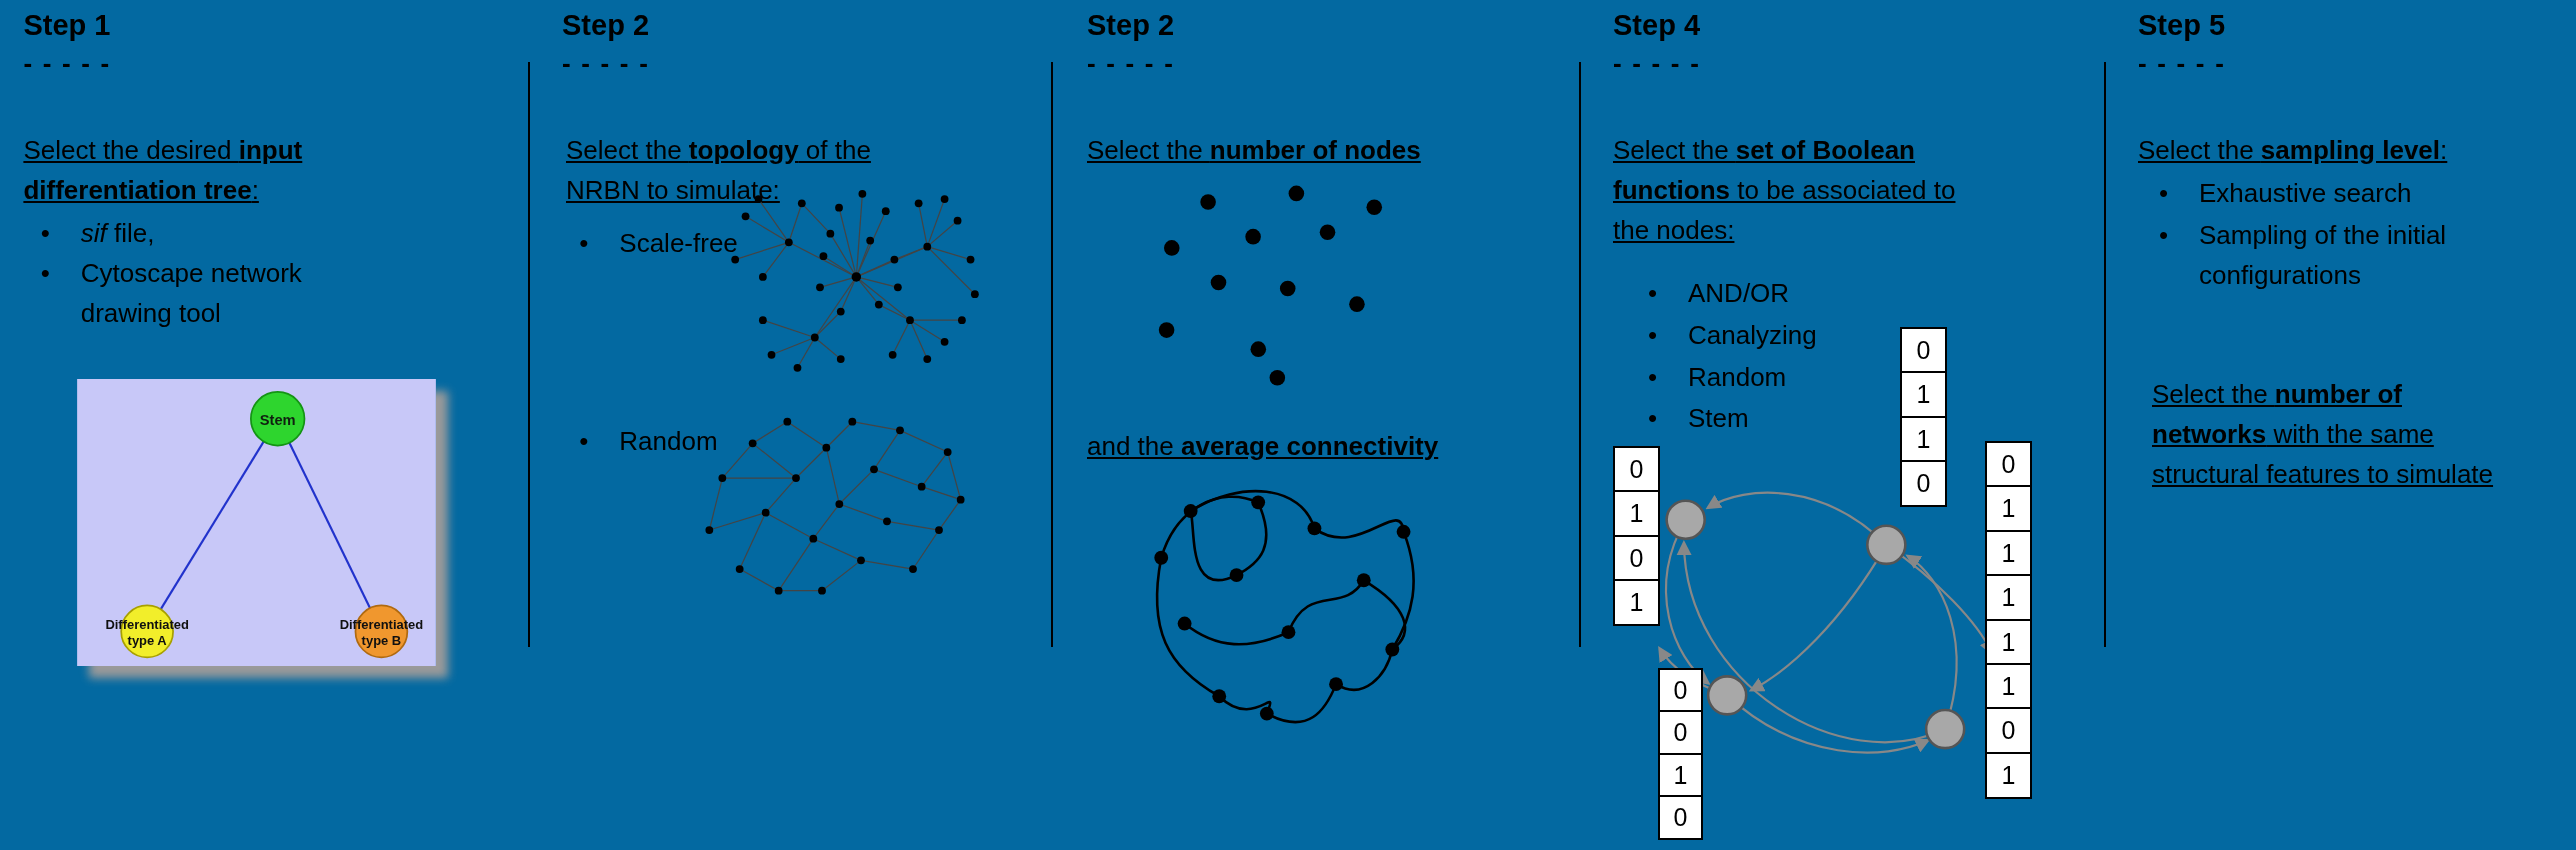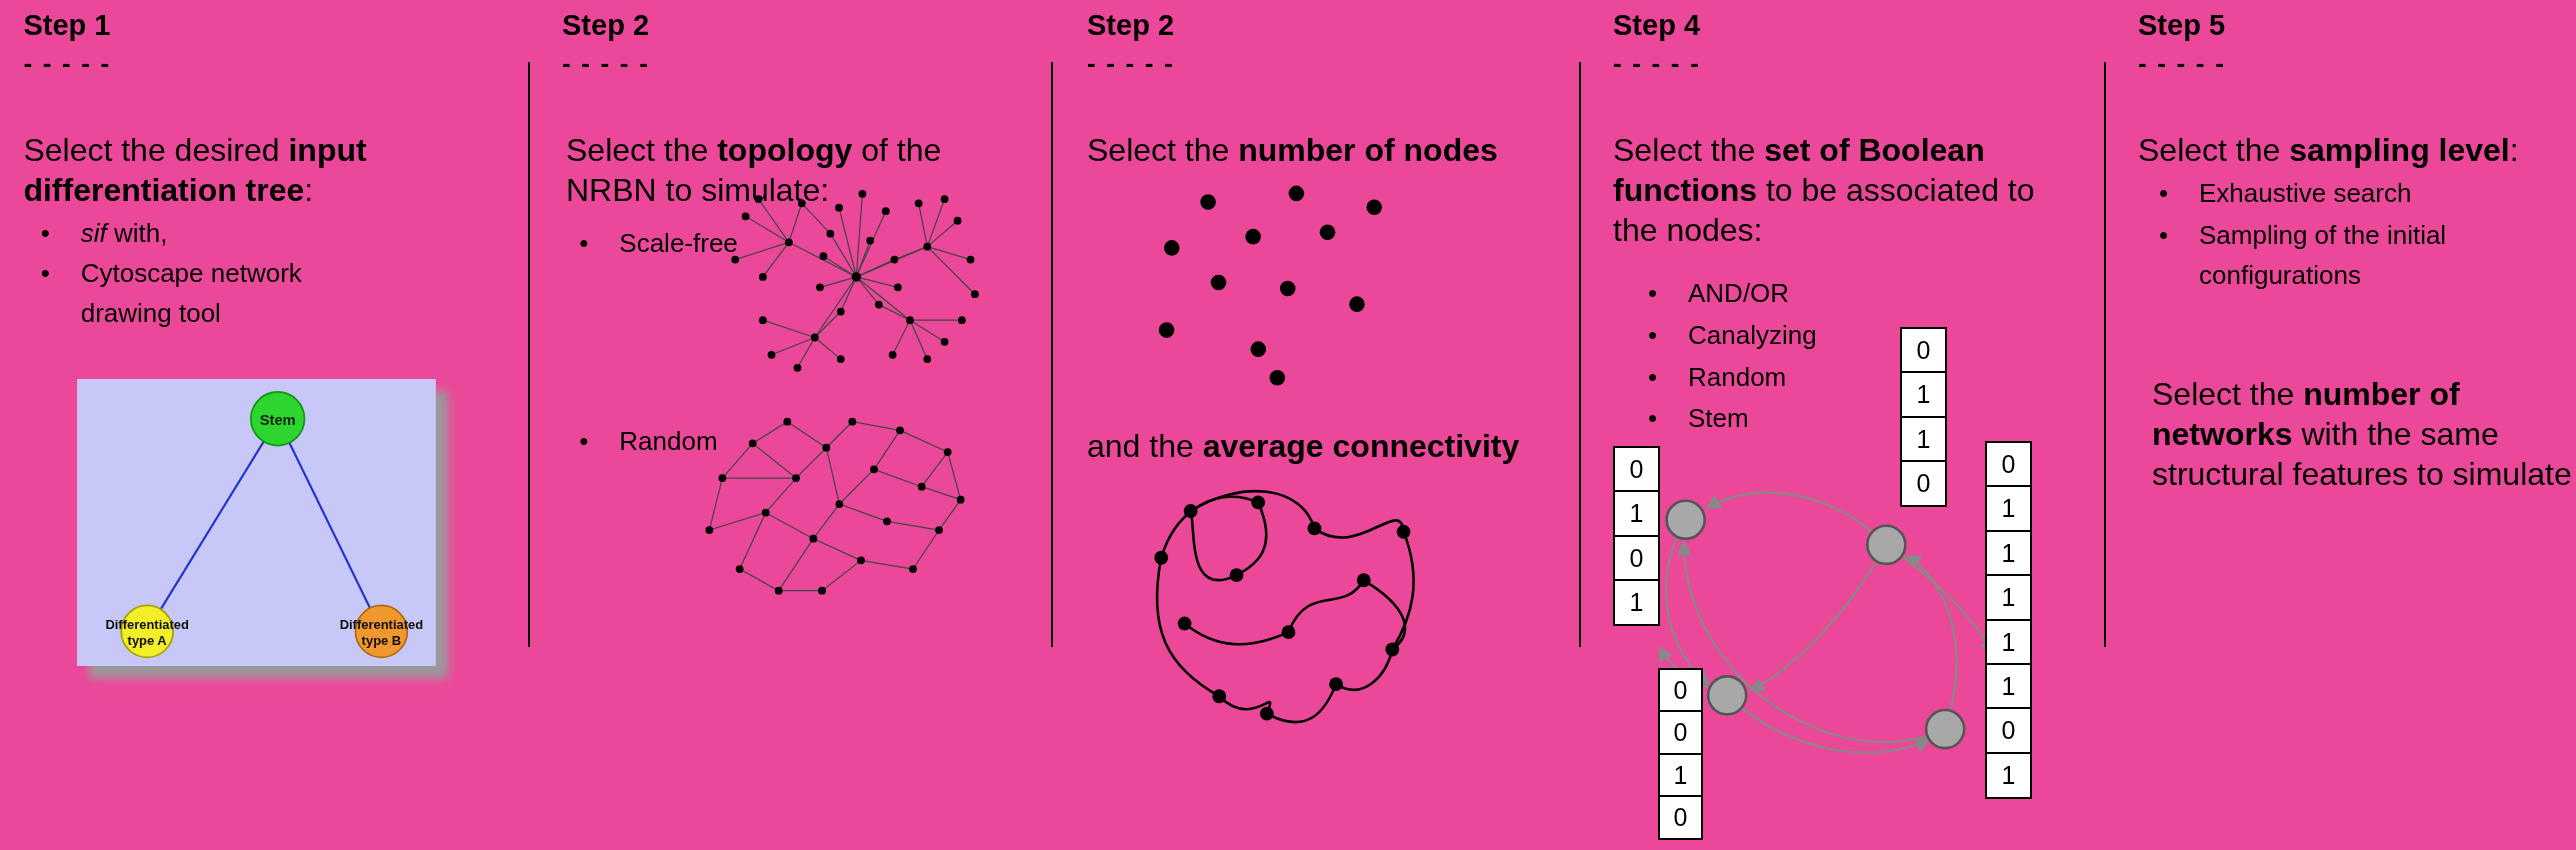--- a/index.html
+++ b/index.html
@@ -1,23 +1,23 @@
 <!DOCTYPE html>
 <html style="--tree-bg: #c8c8f8; --stem-fill: #2ed52e; --stem-stroke: #149414; --type-a-fill: #f2ee2a; --type-a-stroke: #a8a000; --type-b-fill: #f0972e; --type-b-stroke: #b06a10; --edge-blue: #2233cc; --node-gray-fill: #a8a8a8; --node-gray-stroke: #555555; --arrow-gray: #888888;font-size:14px"><head>
 <meta charset="utf-8">
 <style>
   * { margin:0; padding:0; box-sizing:border-box; }
   html,body { background:#ffffff; }
   body { font-family:"Liberation Sans","DejaVu Sans",sans-serif; color:#000; }
-  .page { position:relative; width:2576px; height:851px; background:#ec4899; overflow:hidden; }
+  .page { position:relative; width:2576px; height:851px; background:#0369a1; overflow:hidden; }
   .divider { position:absolute; top:62px; width:1.7px; height:585px; background:#000; }
   .col { position:absolute; top:0; height:851px; }
   .step-title { position:absolute; top:8.7px; left:0; font-size:29px; font-weight:bold; }
   .dashes { position:absolute; top:48px; left:0; font-size:26px; font-weight:bold; letter-spacing:1.7px; }
-  .txt { position:absolute; font-size:32px; line-height:40px; }
+  .txt { position:absolute; font-size:26px; line-height:40px;text-decoration:underline; }
   b { font-weight:bold; }
   i { font-style:italic; }
   .bullet { position:absolute; display:flex; font-size:26px; line-height:40px; }
   .bullet .mark { flex:0 0 40px; }
   .ttable { position:absolute; display:flex; flex-direction:column; background:#fff; }
   .cell { width:47px; height:47px; border:2.6px solid #000; margin-top:-2.6px; background:#fff;
           display:flex; align-items:center; justify-content:center; font-size:25px; }
   .cell:first-child { margin-top:0; }
   .cell.small { width:45px; height:45px; }
   .tree-box { position:absolute; box-shadow:12px 12px 8.7px #9a9a9a;text-align:right; }
@@ -38,21 +38,21 @@
     <h2 class="step-title">Step 1</h2>
     <div class="dashes">- - - - -</div>
 
     <p class="txt" style="top:130px;left:0;width:474px">
       <span>Select the desired </span><b>input</b><br>
       <b>differentiation tree</b><span>:</span>
     </p>
 
     <div class="bullet" style="left:17.3px;top:213px;width:433px">
       <span class="mark">•</span>
-      <span><i>sif</i><span> with,</span></span>
+      <span><i>sif</i><span> file,</span></span>
     </div>
 
     <div class="bullet" style="left:17.3px;top:253px;width:433px">
       <span class="mark">•</span>
       <span><span>Cytoscape network</span><br><span>drawing tool</span></span>
     </div>
 
     <div class="tree-box" style="left:54px;top:379px;width:359px;height:287px">
       <svg width="359" height="287" viewBox="0 0 415 332">
         <rect x="0" y="0" width="415" height="332" style="fill:var(--tree-bg)"></rect>

